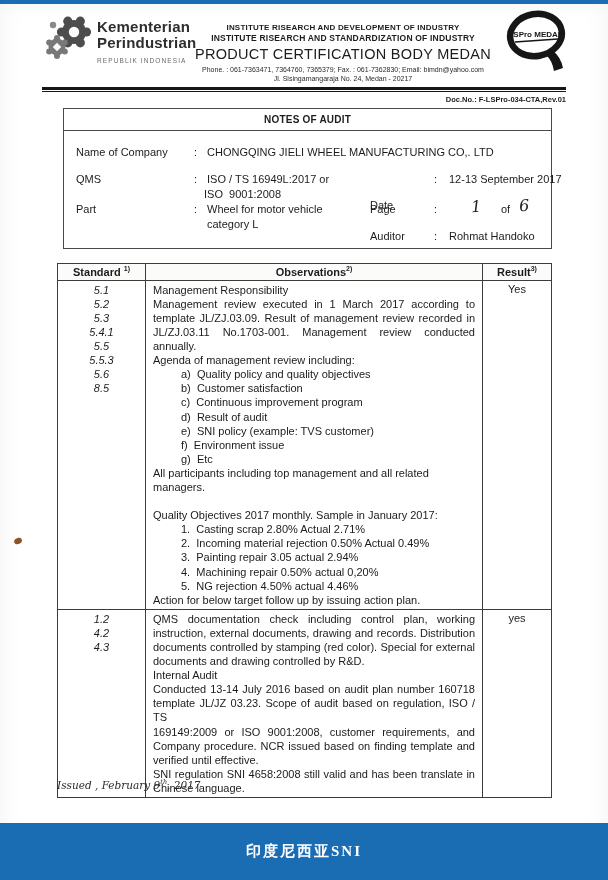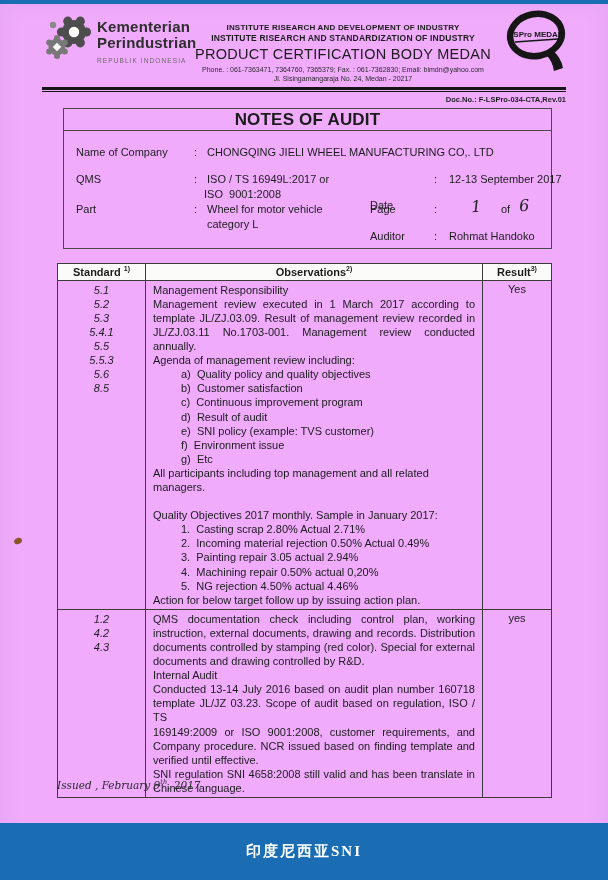--- a/index.html
+++ b/index.html
@@ -1,19 +1,19 @@
 <!DOCTYPE html>
 <html><head>
 <meta charset="utf-8">
 <style>
   html,body { margin:0; padding:0; }
   body { width:608px; height:880px; background:#e9e9e9; font-family:"Liberation Sans", sans-serif; }
   .paper {
     position:relative; width:608px; height:880px; overflow:hidden;
-    background:#f0abfc; color:#1c1c1c;
+    background:#ffffff; color:#1c1c1c;
     box-shadow: inset 0 0 22px rgba(80,80,80,0.08);
   }
   .top-bar { position:absolute; left:0; top:0; width:608px; height:4px; background:#1b6db3; }
 
   
   .gear-logo { position:absolute; left:44px; top:13px; width:50px; height:50px; }
   .ministry-text { position:absolute; left:97px; top:19px; line-height:16px; }
   .ministry-line { font-size:15px; font-weight:bold; color:#2e2e2e; letter-spacing:0.2px; }
   .ministry-sub { font-size:6.5px; color:#6a6a6a; letter-spacing:1.1px; margin-top:2px; }
 
@@ -27,21 +27,21 @@
   .stamp-logo { position:absolute; left:504px; top:8px; width:68px; height:66px; }
 
   .double-rule { position:absolute; left:42px; top:87px; width:524px; }
   .rule-thick { height:3px; background:#161616; }
   .rule-thin  { height:1px; background:#161616; margin-top:1px; }
 
   .doc-no { position:absolute; right:42px; top:95px; font-size:7.5px; font-weight:bold; }
 
   
   .notes-box { position:absolute; left:63px; top:108px; width:487px; height:139px; border:1px solid #4a4a4a; background:transparent; }
-  .notes-title { height:21px; line-height:21px; text-align:center; font-weight:bold; font-size:17px; border-bottom:1px solid #4a4a4a; letter-spacing:0.2px; }
+  .notes-title { height:21px; line-height:21px; text-align:center; font-weight:bold; font-size:10px; border-bottom:1px solid #4a4a4a; letter-spacing:0.2px; }
   .nb { position:absolute; font-size:11px; white-space:pre; }
   .lab-company { left:12px;  top:37px; }
   .col-1       { left:130px; }
   .val-company { left:143px; top:37px; }
   .lab-qms     { left:12px;  top:64px; }
   .val-qms1    { left:143px; top:64px; }
   .val-qms2    { left:140px; top:79px; }
   .lab-part    { left:12px;  top:94px; }
   .val-part1   { left:143px; top:94px; }
   .val-part2   { left:143px; top:109px; }

